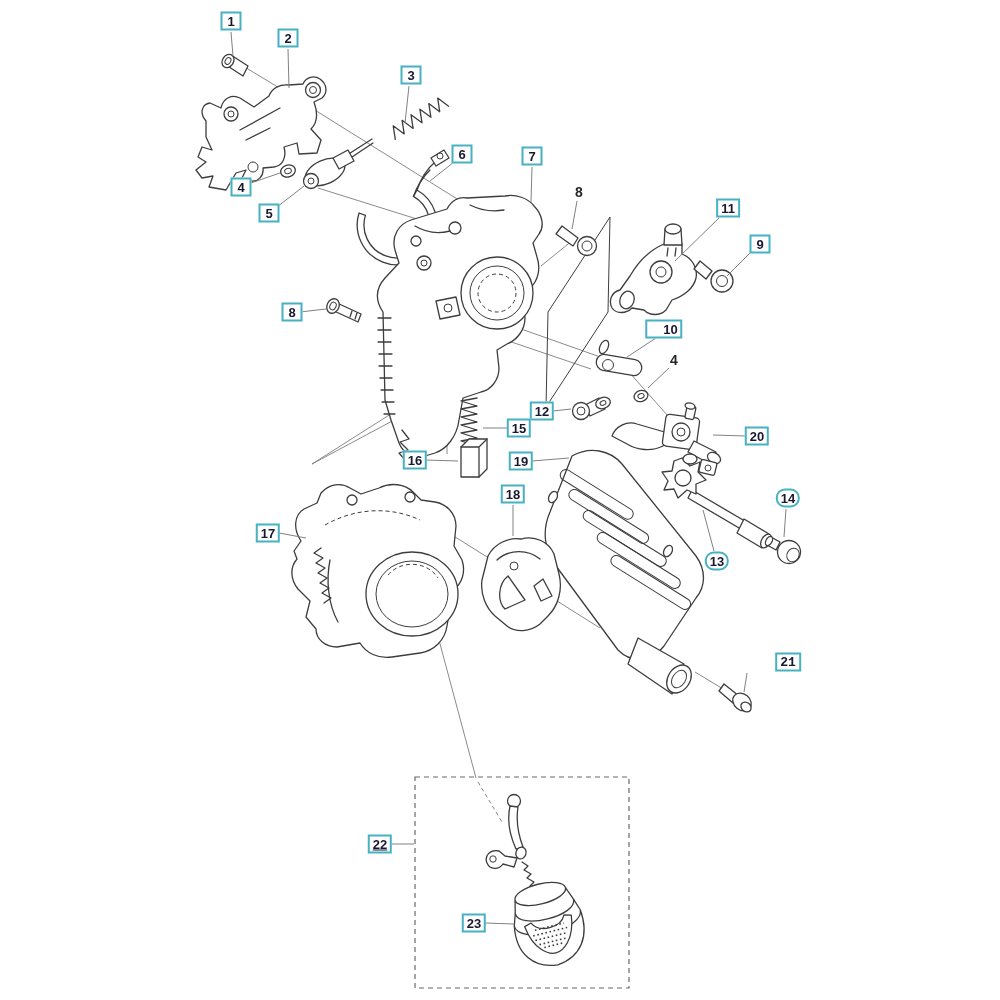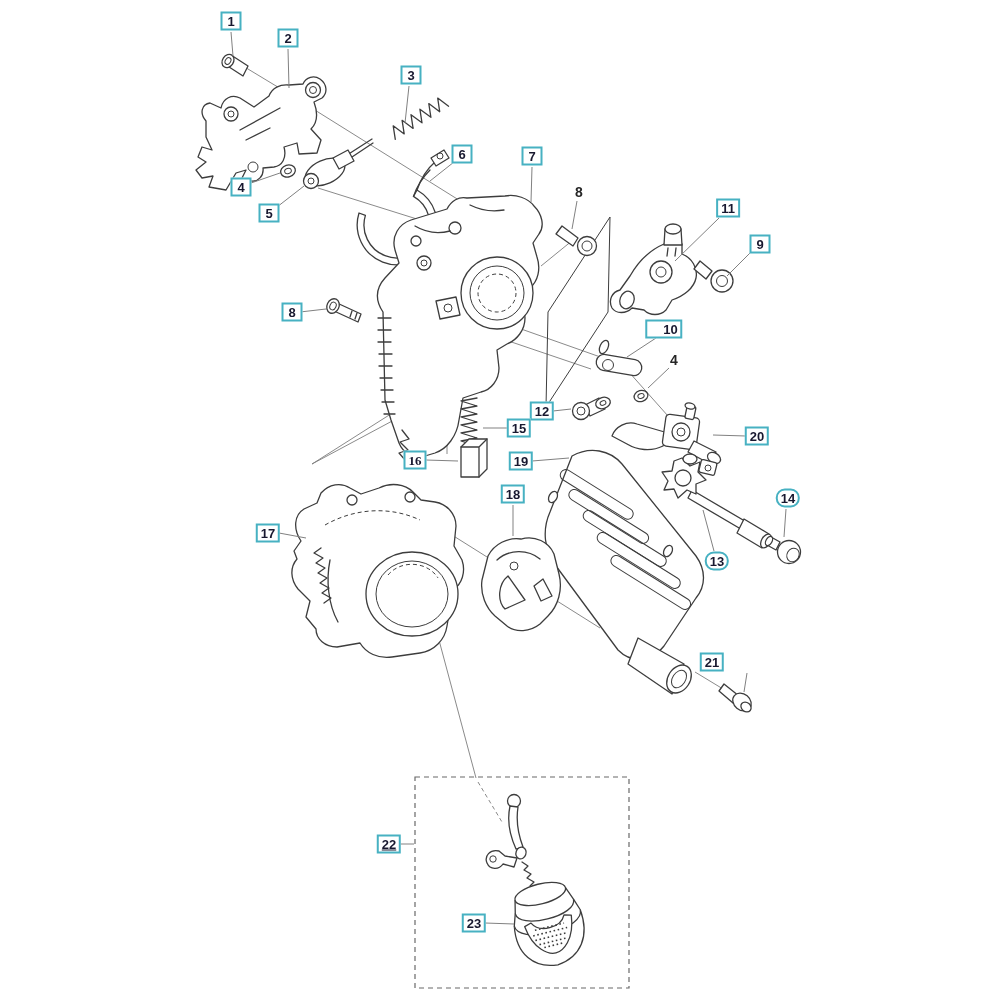--- a/index.html
+++ b/index.html
@@ -317,22 +317,22 @@
       <div class="callout boxed" style="left: 532px; top: 156px;">7</div>
       <div class="callout plain" style="left: 579px; top: 192px;">8</div>
       <div class="callout boxed" style="left: 292px; top: 312px;">8</div>
       <div class="callout boxed" style="left: 760px; top: 244px;">9</div>
       <div class="callout boxed" style="left: 664px; top: 329px; padding-left: 16px;">10</div>
       <div class="callout boxed" style="left: 728px; top: 208px;">11</div>
       <div class="callout boxed" style="left: 542px; top: 411px;">12</div>
       <div class="callout boxed" style="left: 717px; top: 561px; border-radius: 9px;">13</div>
       <div class="callout boxed" style="left: 788px; top: 498px; border-radius: 9px;">14</div>
       <div class="callout boxed" style="left: 519px; top: 428px;">15</div>
-      <div class="callout boxed" style="left: 415px; top: 460px; font-family: Liberation Serif, serif;">16</div>
+      <div class="callout boxed" style="left: 415px; top: 460px;">16</div>
       <div class="callout boxed" style="left: 268px; top: 533px;">17</div>
       <div class="callout boxed" style="left: 513px; top: 494px; text-align: center;">18</div>
       <div class="callout boxed" style="left: 521px; top: 461px;">19</div>
       <div class="callout boxed" style="left: 757px; top: 436px;">20</div>
-      <div class="callout boxed" style="left: 712px; top: 662px;">21</div>
-      <div class="callout boxed" style="left: 389px; top: 844px; text-decoration: underline;">22</div>
+      <div class="callout boxed" style="left: 788px; top: 662px; font-family: Liberation Mono, monospace;">21</div>
+      <div class="callout boxed" style="left: 380px; top: 844px; text-decoration: underline;">22</div>
       <div class="callout boxed" style="left: 474px; top: 923px;">23</div>
     </div>
 </div>
 
 </body></html>

